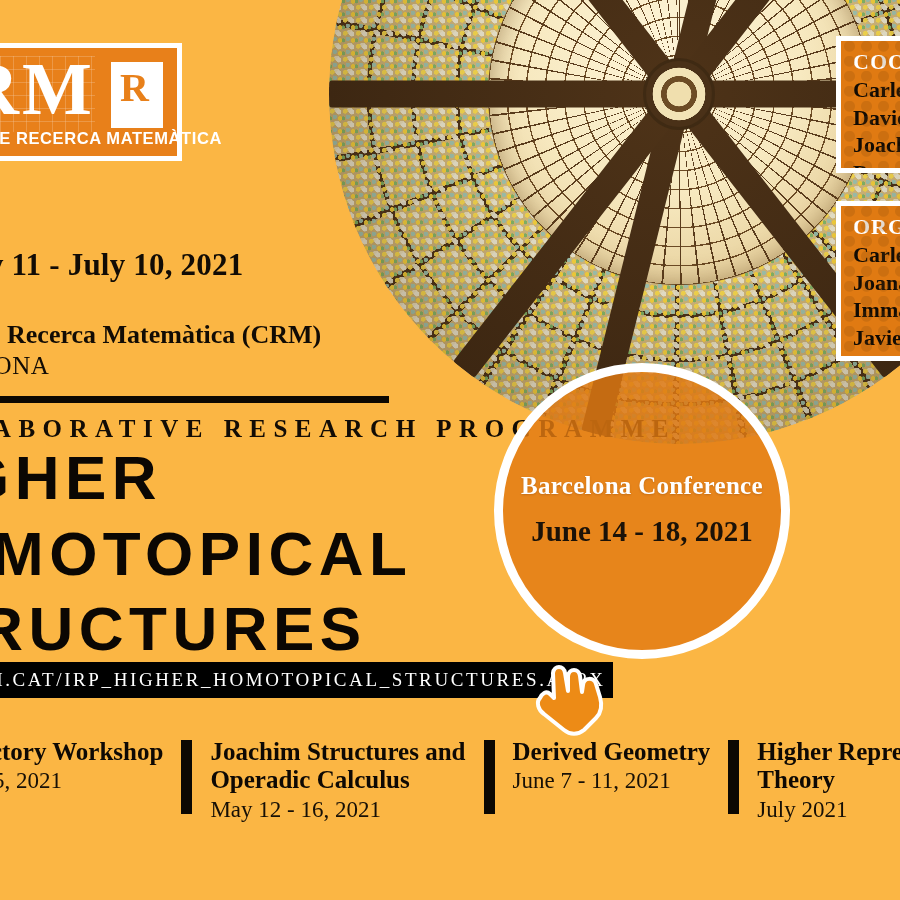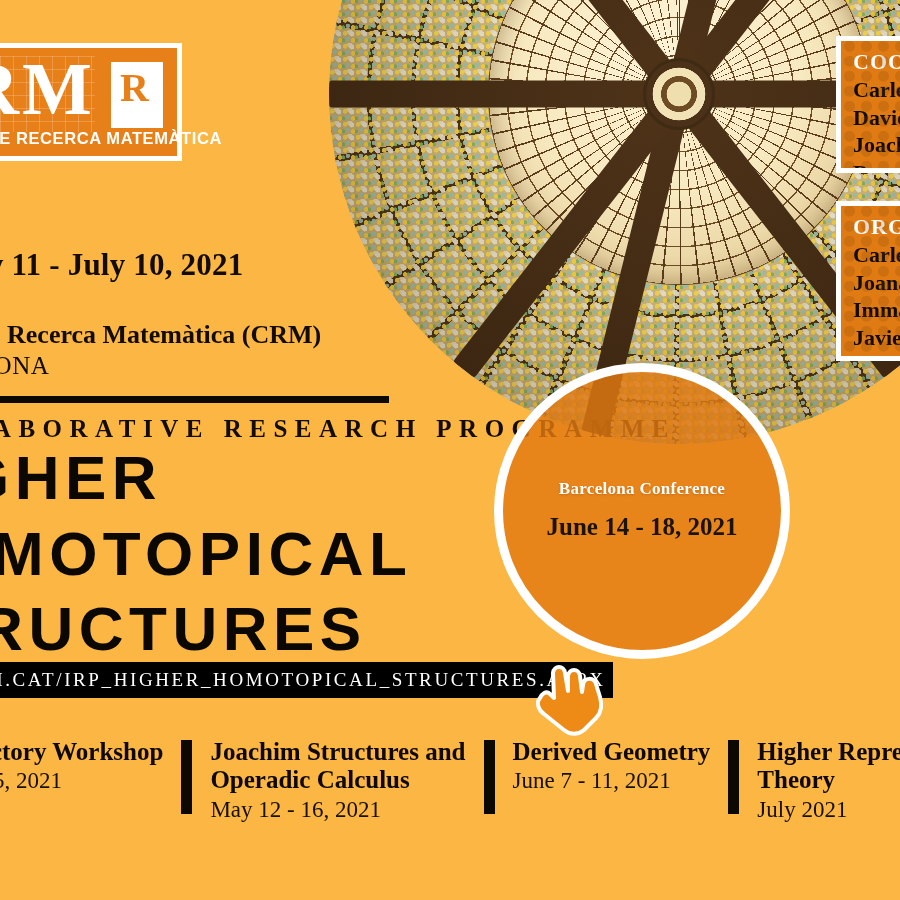--- a/index.html
+++ b/index.html
@@ -73,25 +73,25 @@
   
   .badge{
     position:absolute;left:494px;top:363px;width:296px;height:296px;
     border-radius:50%;border:9px solid #ffffff;
     background:rgba(226,122,18,.82);
     box-sizing:border-box;
     display:flex;flex-direction:column;align-items:center;justify-content:center;
     text-align:center;overflow:hidden;
   }
   .badge-l1,.badge-l2{
-    color:#ffffff;font-weight:700;font-size:17px;line-height:1.18;
+    color:#ffffff;font-weight:700;font-size:25px;line-height:1.18;
     letter-spacing:.3px;text-shadow:0 1px 2px rgba(90,40,0,.25);
   }
   .badge-l3{
-    color:#1b1208;font-weight:700;font-size:25px;line-height:1.3;margin-top:12px;
+    color:#1b1208;font-weight:700;font-size:29px;line-height:1.3;margin-top:12px;
   }
 
   
   .crm-logo{
     position:absolute;left:-106px;top:43px;width:288px;height:118px;
     background:#e8801a;border:5px solid #ffffff;box-sizing:border-box;
   }
   .crm-letters{
     position:absolute;left:10px;top:4px;
     font-family:"Liberation Serif",serif;font-size:74px;font-weight:700;

